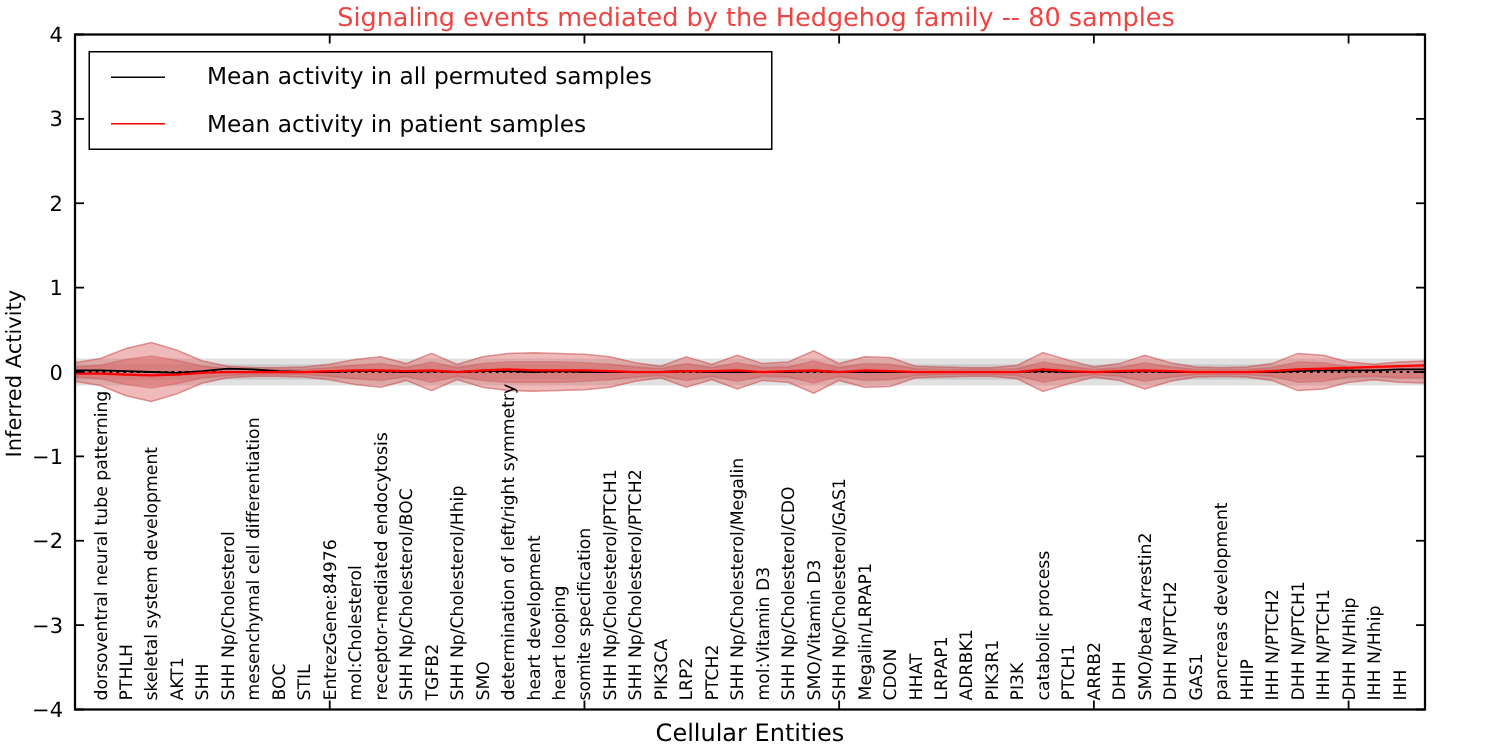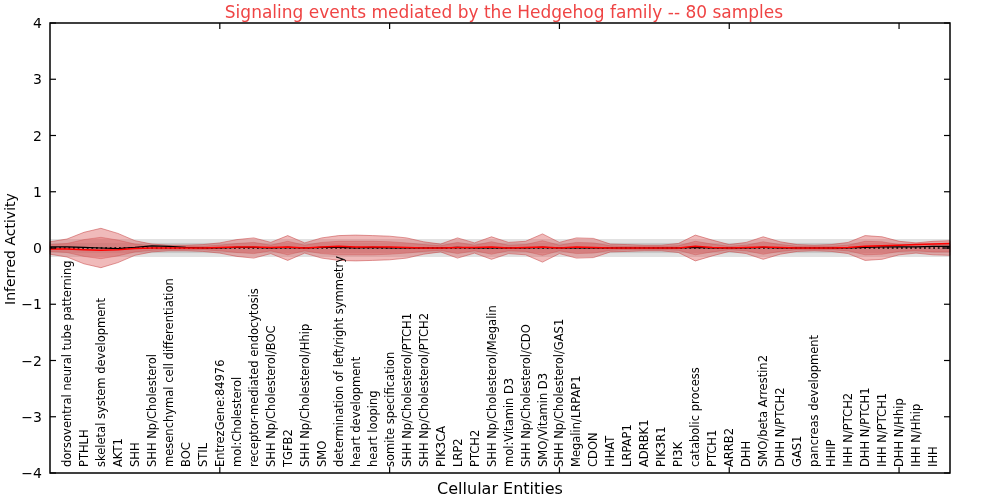--- a/index.html
+++ b/index.html
@@ -34,20 +34,30 @@
 </style>
 </head>
 <body>
 
 <div class="figure">
   <div class="chart-title">Signaling events mediated by the Hedgehog family -- 80 samples</div>
 
   <div class="y-axis-label">Inferred Activity</div>
   <div class="x-axis-label">Cellular Entities</div>
 
+  <div class="legend">
+    <div class="legend-row">
+      <span class="legend-line"></span>
+      <span class="legend-label">Mean activity in all permuted samples</span>
+    </div>
+    <div class="legend-row">
+      <span class="legend-line red"></span>
+      <span class="legend-label">Mean activity in patient samples</span>
+    </div>
+  </div>
 
   <svg class="plot" id="plot-svg" width="1000" height="500">
       <rect x="50" y="239" width="900" height="18" fill="#aaaaaa" fill-opacity="0.35"></rect>
       <rect x="50" y="242.9375" width="900" height="10.125" fill="#aaaaaa" fill-opacity="0.45"></rect>
       <polygon points="50.0,241.8 67.0,239.0 84.0,232.3 100.9,228.3 117.9,233.4 134.9,240.7 151.9,244.1 168.9,245.2 185.8,245.2 202.8,244.6 219.8,242.9 236.8,239.6 253.8,237.9 270.8,242.4 287.7,235.6 304.7,242.9 321.7,237.9 338.7,235.6 355.7,235.1 372.6,235.6 389.6,236.2 406.6,237.9 423.6,241.8 440.6,244.1 457.5,237.9 474.5,242.9 491.5,236.8 508.5,242.4 525.5,241.3 542.5,233.9 559.4,242.4 576.4,237.9 593.4,238.4 610.4,244.1 627.4,244.6 644.3,245.2 661.3,245.2 678.3,243.5 695.3,235.1 712.3,240.1 729.2,244.6 746.2,242.4 763.2,236.8 780.2,241.8 797.2,244.6 814.2,245.2 831.1,244.6 848.1,242.4 865.1,235.6 882.1,236.8 899.1,241.3 916.0,242.9 933.0,241.3 950.0,240.7 950.0,255.3 933.0,254.8 916.0,253.1 899.1,254.8 882.1,259.3 865.1,260.4 848.1,253.6 831.1,251.4 814.2,250.8 797.2,251.4 780.2,254.2 763.2,259.3 746.2,253.6 729.2,251.4 712.3,255.9 695.3,260.9 678.3,252.5 661.3,250.8 644.3,250.8 627.4,251.4 610.4,251.9 593.4,257.6 576.4,258.1 559.4,253.6 542.5,262.1 525.5,254.8 508.5,253.6 491.5,259.3 474.5,253.1 457.5,258.1 440.6,251.9 423.6,254.2 406.6,258.1 389.6,259.8 372.6,260.4 355.7,260.9 338.7,260.4 321.7,258.1 304.7,253.1 287.7,260.4 270.8,253.6 253.8,258.1 236.8,256.4 219.8,253.1 202.8,251.4 185.8,250.8 168.9,250.8 151.9,251.9 134.9,255.3 117.9,262.6 100.9,267.7 84.0,263.8 67.0,257.0 50.0,254.2" fill="#dc5a5a" fill-opacity="0.42" stroke="#c84848" stroke-opacity="0.55" stroke-width="1"></polygon>
       <polygon points="50.0,244.6 67.0,243.5 84.0,239.6 100.9,237.3 117.9,240.1 134.9,244.1 151.9,245.8 168.9,246.3 185.8,246.3 202.8,246.3 219.8,245.2 236.8,243.5 253.8,242.4 270.8,245.2 287.7,241.3 304.7,245.2 321.7,242.4 338.7,241.3 355.7,241.3 372.6,241.3 389.6,241.8 406.6,242.9 423.6,244.6 440.6,245.8 457.5,242.4 474.5,245.2 491.5,241.8 508.5,245.2 525.5,244.6 542.5,240.7 559.4,245.2 576.4,242.4 593.4,242.9 610.4,245.8 627.4,246.3 644.3,246.3 661.3,246.3 678.3,245.8 695.3,241.3 712.3,244.1 729.2,246.3 746.2,245.2 763.2,241.8 780.2,244.6 797.2,246.3 814.2,246.3 831.1,246.3 848.1,245.2 865.1,241.3 882.1,241.8 899.1,244.6 916.0,245.2 933.0,244.1 950.0,244.1 950.0,251.9 933.0,251.9 916.0,250.8 899.1,251.4 882.1,254.2 865.1,254.8 848.1,250.8 831.1,249.7 814.2,249.7 797.2,249.7 780.2,251.4 763.2,254.2 746.2,250.8 729.2,249.7 712.3,251.9 695.3,254.8 678.3,250.3 661.3,249.7 644.3,249.7 627.4,249.7 610.4,250.3 593.4,253.1 576.4,253.6 559.4,250.8 542.5,255.3 525.5,251.4 508.5,250.8 491.5,254.2 474.5,250.8 457.5,253.6 440.6,250.3 423.6,251.4 406.6,253.1 389.6,254.2 372.6,254.8 355.7,254.8 338.7,254.8 321.7,253.6 304.7,250.8 287.7,254.8 270.8,250.8 253.8,253.6 236.8,252.5 219.8,250.8 202.8,249.7 185.8,249.7 168.9,249.7 151.9,250.3 134.9,251.9 117.9,255.9 100.9,258.7 84.0,256.4 67.0,252.5 50.0,251.4" fill="#dc5a5a" fill-opacity="0.42" stroke="#c84848" stroke-opacity="0.35" stroke-width="1"></polygon>
       <line x1="50" y1="248" x2="950" y2="248" stroke="#000000" stroke-width="1.3" stroke-dasharray="1.8 2.8"></line>
       <polyline points="50.0,246.9 67.0,246.9 84.0,247.4 100.9,248.0 117.9,248.6 134.9,247.4 151.9,245.8 168.9,246.3 185.8,247.4 202.8,248.0 219.8,248.0 236.8,247.4 253.8,247.4 270.8,248.0 287.7,247.4 304.7,248.0 321.7,247.4 338.7,247.4 355.7,248.0 372.6,247.4 389.6,248.0 406.6,248.0 423.6,248.0 440.6,248.0 457.5,247.4 474.5,248.0 491.5,248.0 508.5,248.0 525.5,248.0 542.5,247.4 559.4,248.0 576.4,248.0 593.4,248.0 610.4,248.0 627.4,248.0 644.3,248.0 661.3,248.0 678.3,248.0 695.3,247.4 712.3,248.0 729.2,248.0 746.2,248.0 763.2,247.4 780.2,248.0 797.2,248.0 814.2,248.0 831.1,248.0 848.1,248.0 865.1,247.4 882.1,246.9 899.1,246.9 916.0,246.9 933.0,246.3 950.0,246.3" fill="none" stroke="#000000" stroke-width="1.2"></polyline>
       <polyline points="50.0,249.1 67.0,249.1 84.0,249.7 100.9,250.3 117.9,249.7 134.9,248.6 151.9,248.0 168.9,248.0 185.8,248.0 202.8,248.0 219.8,247.4 236.8,246.9 253.8,246.9 270.8,247.4 287.7,246.9 304.7,248.0 321.7,246.9 338.7,246.3 355.7,246.9 372.6,246.9 389.6,246.9 406.6,247.4 423.6,248.0 440.6,248.0 457.5,247.4 474.5,247.4 491.5,246.9 508.5,248.0 525.5,247.4 542.5,246.9 559.4,248.0 576.4,246.9 593.4,247.4 610.4,248.0 627.4,248.0 644.3,248.0 661.3,248.0 678.3,248.0 695.3,246.3 712.3,247.4 729.2,248.0 746.2,247.4 763.2,246.9 780.2,247.4 797.2,248.0 814.2,248.0 831.1,248.0 848.1,247.4 865.1,246.3 882.1,245.8 899.1,245.2 916.0,244.6 933.0,244.1 950.0,243.5" fill="none" stroke="#ff0000" stroke-width="1.5"></polyline>
       <rect x="50" y="23" width="900" height="450" fill="none" stroke="#000000" stroke-width="1.5"></rect>

